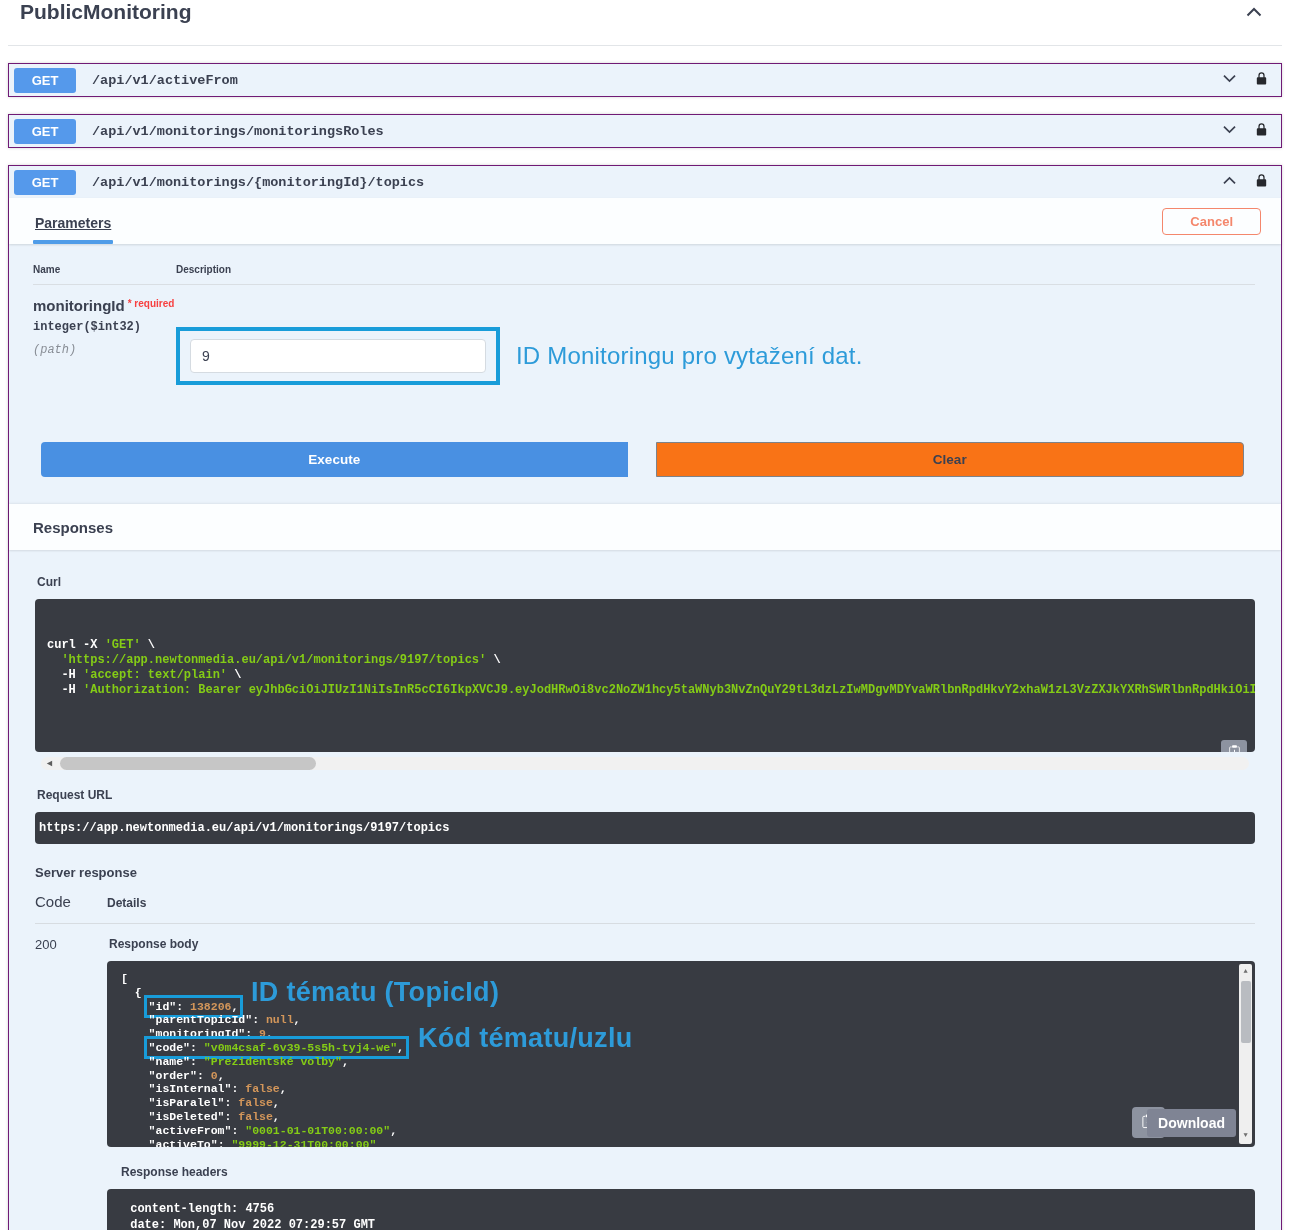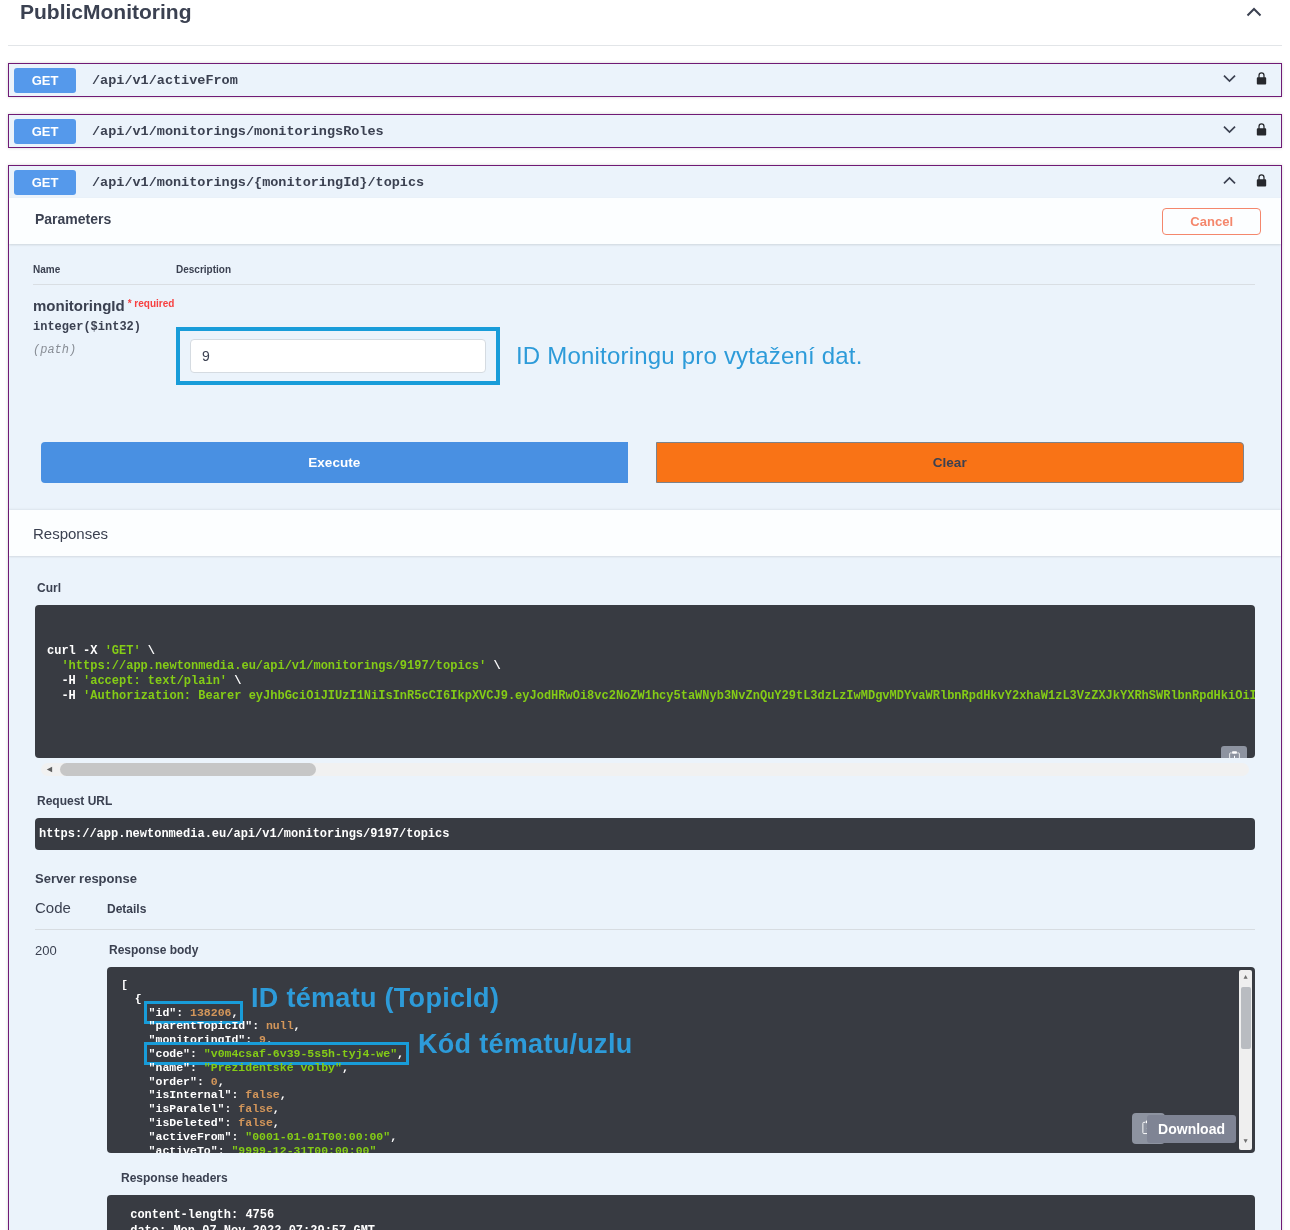--- a/index.html
+++ b/index.html
@@ -11,43 +11,43 @@
   .icon-btn{background:none;border:none;padding:2px;cursor:pointer;display:flex;align-items:center;}
   
   .opblock{margin-top:17px;border:1px solid #701a75;border-radius:0;background:#ebf3fb;box-shadow:0 0 3px rgba(0,0,0,.18);}
   .opblock-summary{height:32px;display:flex;align-items:center;padding:0 12px 0 5px;cursor:pointer;}
   .method-badge{background:#5599eb;color:#fff;font-weight:700;font-size:13px;border-radius:3px;min-width:62px;text-align:center;padding:5px 0;}
   .path{margin-left:16px;font-family:"Liberation Mono",monospace;font-weight:700;font-size:13.5px;color:#3b4151;}
   .summary-spacer{flex:1;}
   .summary-icons{display:flex;align-items:center;gap:16px;}
   
   .section-header{background:rgba(255,255,255,.85);box-shadow:0 1px 2px rgba(0,0,0,.12);height:46px;display:flex;align-items:stretch;justify-content:space-between;padding:0 20px 0 24px;}
-  .tab{display:flex;justify-content:flex-end;cursor:pointer;}
+  .tab{display:flex;flex-direction:column;justify-content:flex-end;cursor:pointer;text-decoration:underline;}
   .tab-label{font-size:14px;font-weight:700;padding:13px 2px 9px 2px;}
   .tab-underline{height:4px;background:#4f9ce8;border-radius:1px;}
   .cancel-btn{align-self:center;border:1.5px solid #f4876c;color:#f4876c;background:transparent;border-radius:4px;padding:5px 27px;font-size:13px;font-weight:700;cursor:pointer;}
   
   .params-area{padding:20px 26px 0 24px;}
   .param-headrow{display:flex;font-size:10px;font-weight:700;padding-bottom:9px;border-bottom:1px solid #d9dee3;}
   .col-name{width:143px;}
   .param-row{display:flex;padding-top:12px;min-height:118px;}
   .param-left{width:143px;}
   .param-name{font-size:15px;font-weight:700;}
   .param-required{color:#f74040;font-size:10px;font-weight:700;vertical-align:4px;margin-left:3px;}
   .param-type{font-family:"Liberation Mono",monospace;font-size:12px;font-weight:700;margin-top:5px;}
   .param-in{font-family:"Liberation Mono",monospace;font-size:12px;font-style:italic;color:#888d95;margin-top:9px;}
   .desc-col{display:flex;align-items:center;}
   .ann-input-box{border:4px solid #189cd9;padding:8px 10px;display:inline-block;}
   .param-input{width:296px;height:34px;border:1px solid #d5dbe1;border-radius:4px;padding:0 11px;font-size:14px;color:#3b4151;box-sizing:border-box;outline:none;}
   .input-annotation{margin-left:16px;font-size:24px;color:#2d9bd9;letter-spacing:.2px;}
   
-  .execute-row{display:flex;margin:27px 37px 0 32px;height:41px;gap:28px;}
+  .execute-row{display:flex;margin:27px 37px 0 32px;height:35px;gap:28px;}
   .btn-execute{flex:1;background:#4990e2;color:#fff;font-weight:700;font-size:13.5px;border:none;border-radius:4px 0 0 4px;cursor:pointer;}
   .btn-clear{flex:1;background:#f97316;color:#3b4151;font-weight:700;font-size:13.5px;border:1px solid #7d8289;border-radius:0 4px 4px 0;cursor:pointer;}
-  .responses-header{margin-top:27px;font-size:15px;font-weight:400;padding:0 24px;height:46px;display:flex;align-items:center;background:rgba(255,255,255,.85);box-shadow:0 1px 2px rgba(0,0,0,.1),0 -1px 2px rgba(0,0,0,.06);}
+  .responses-header{margin-top:27px;font-size:15px;font-weight:700;padding:0 24px;height:46px;display:flex;align-items:center;background:rgba(255,255,255,.85);box-shadow:0 1px 2px rgba(0,0,0,.1),0 -1px 2px rgba(0,0,0,.06);}
   .responses-inner{padding:25px 26px 28px 26px;}
   .block-label{font-size:12px;font-weight:700;margin:0 0 10px 2px;}
   .dark{background:#383b42;border-radius:4px;color:#fff;font-family:"Liberation Mono",monospace;font-weight:700;font-size:12px;}
   .curl-block{padding:9px 12px;line-height:15px;overflow:hidden;white-space:pre;position:relative;}
   .tok-s{color:#84cc16;} .tok-n{color:#d3965a;} .tok-k{color:#fff;}
   .copy-btn{position:absolute;right:8px;bottom:-13px;width:26px;height:25px;background:#8d93a0;border:none;border-radius:3px;display:flex;align-items:center;justify-content:center;cursor:pointer;z-index:4;}
   .hscroll{height:13px;background:#f1f1f1;border-radius:7px;margin:5px 6px 0 6px;position:relative;}
   .hscroll-arrow{position:absolute;left:4px;top:0;font-size:9px;line-height:13px;color:#5e5e5e;}
   .hscroll-thumb{position:absolute;left:19px;top:0;height:13px;width:256px;background:#c6c6c6;border-radius:7px;cursor:pointer;}
   .url-label{margin-top:18px;}

